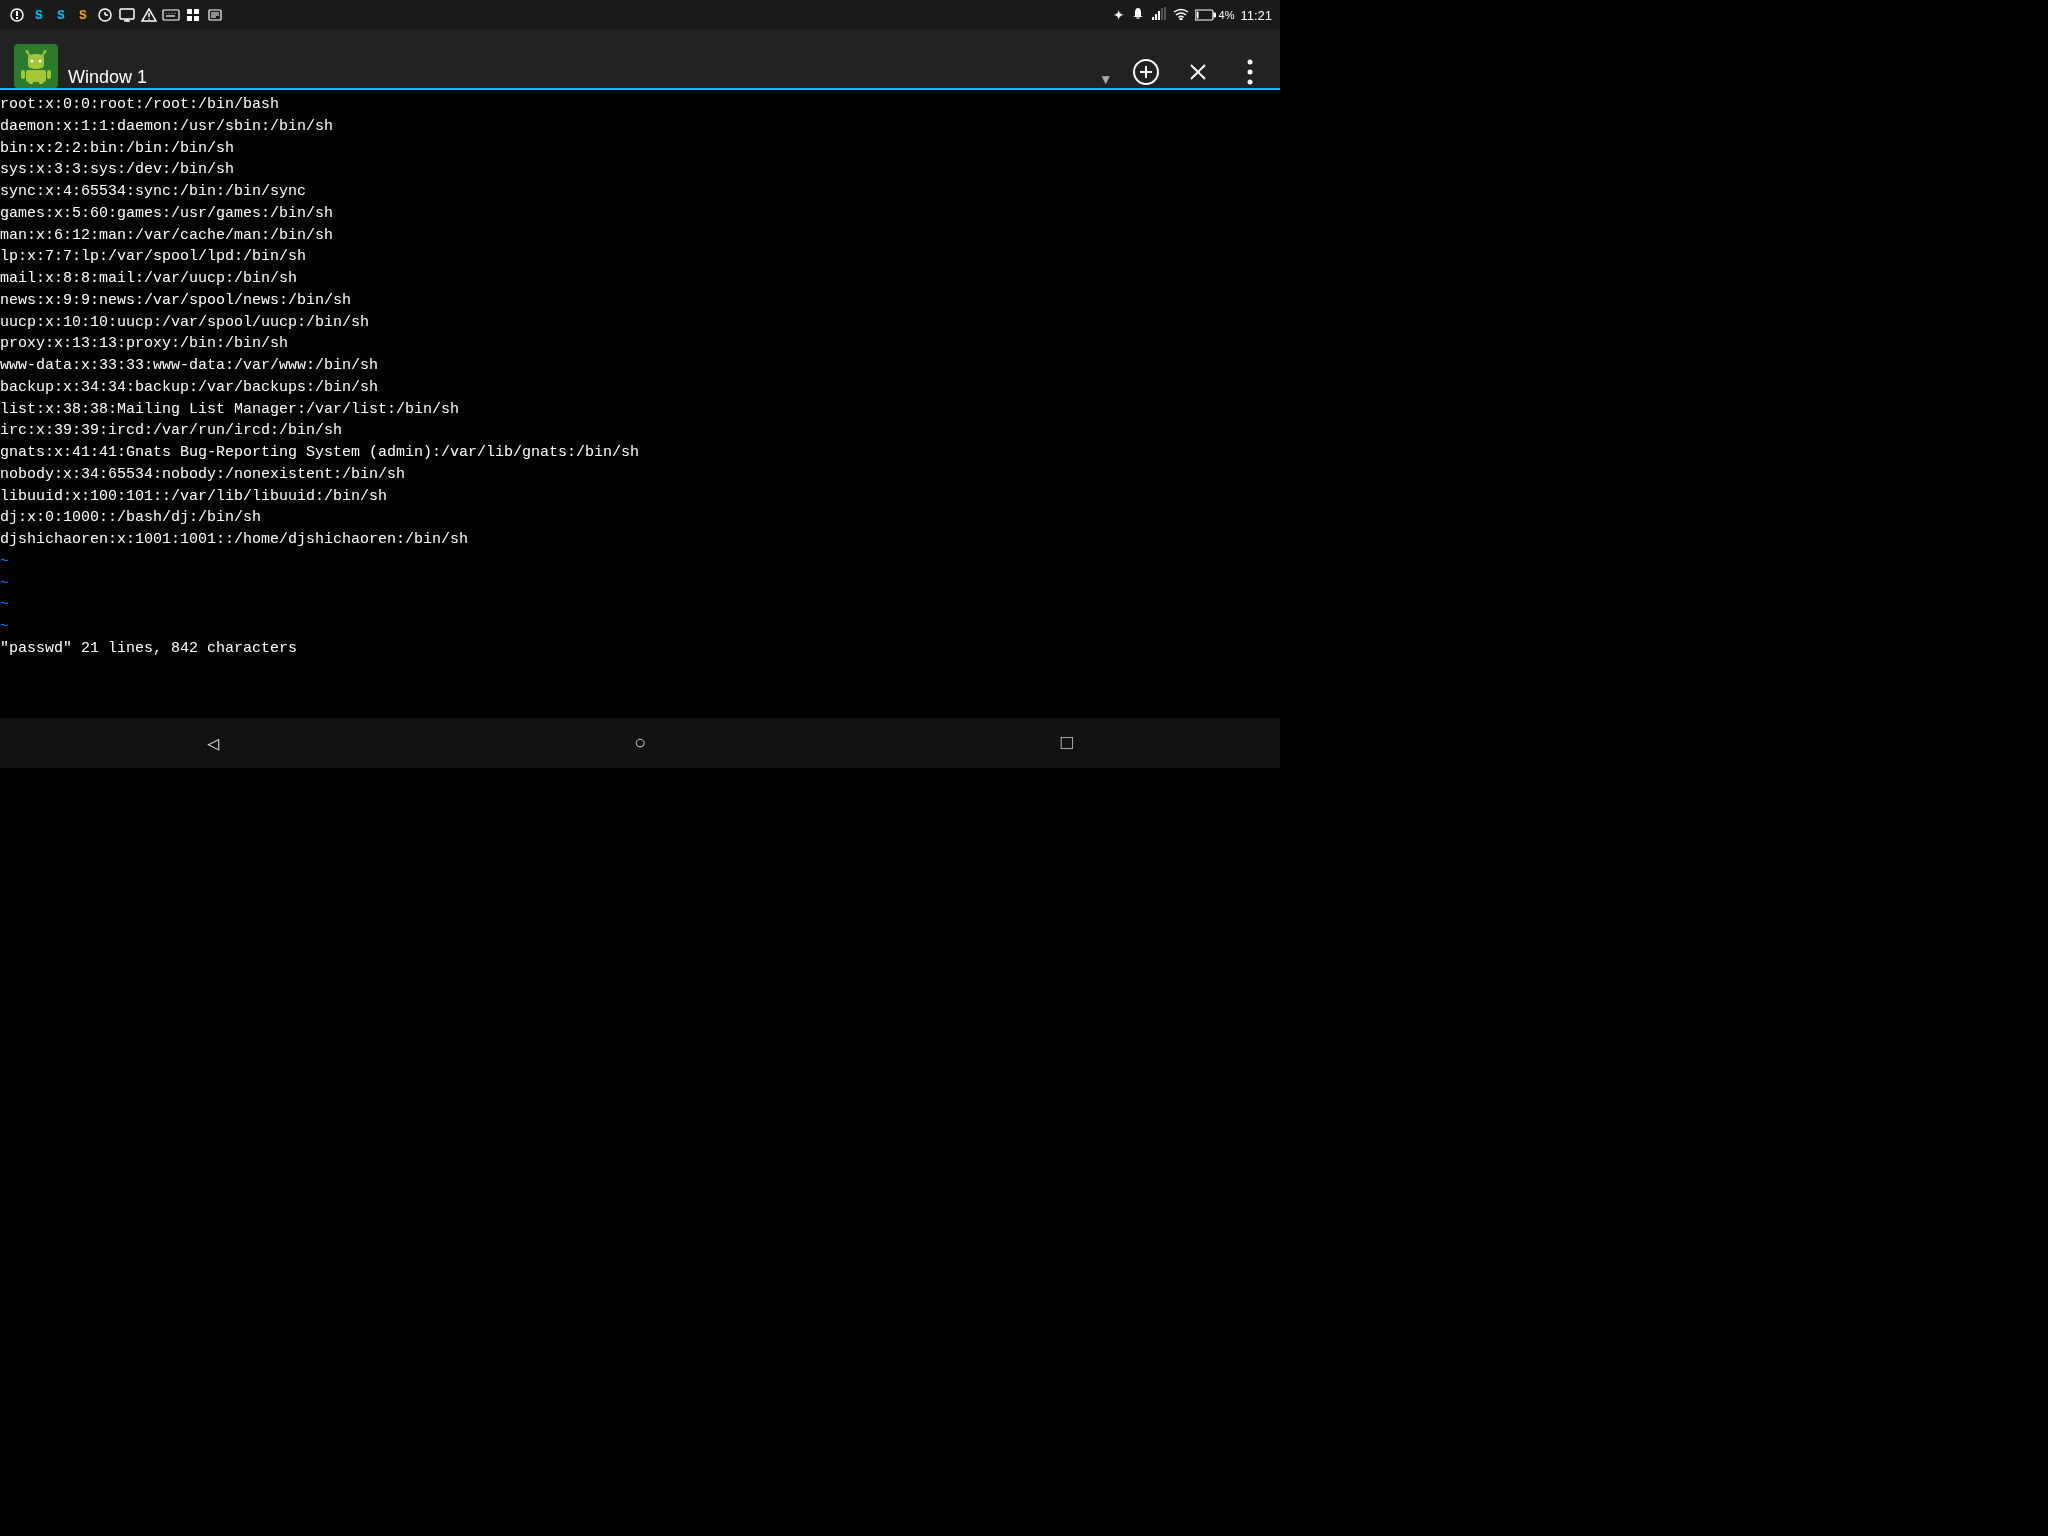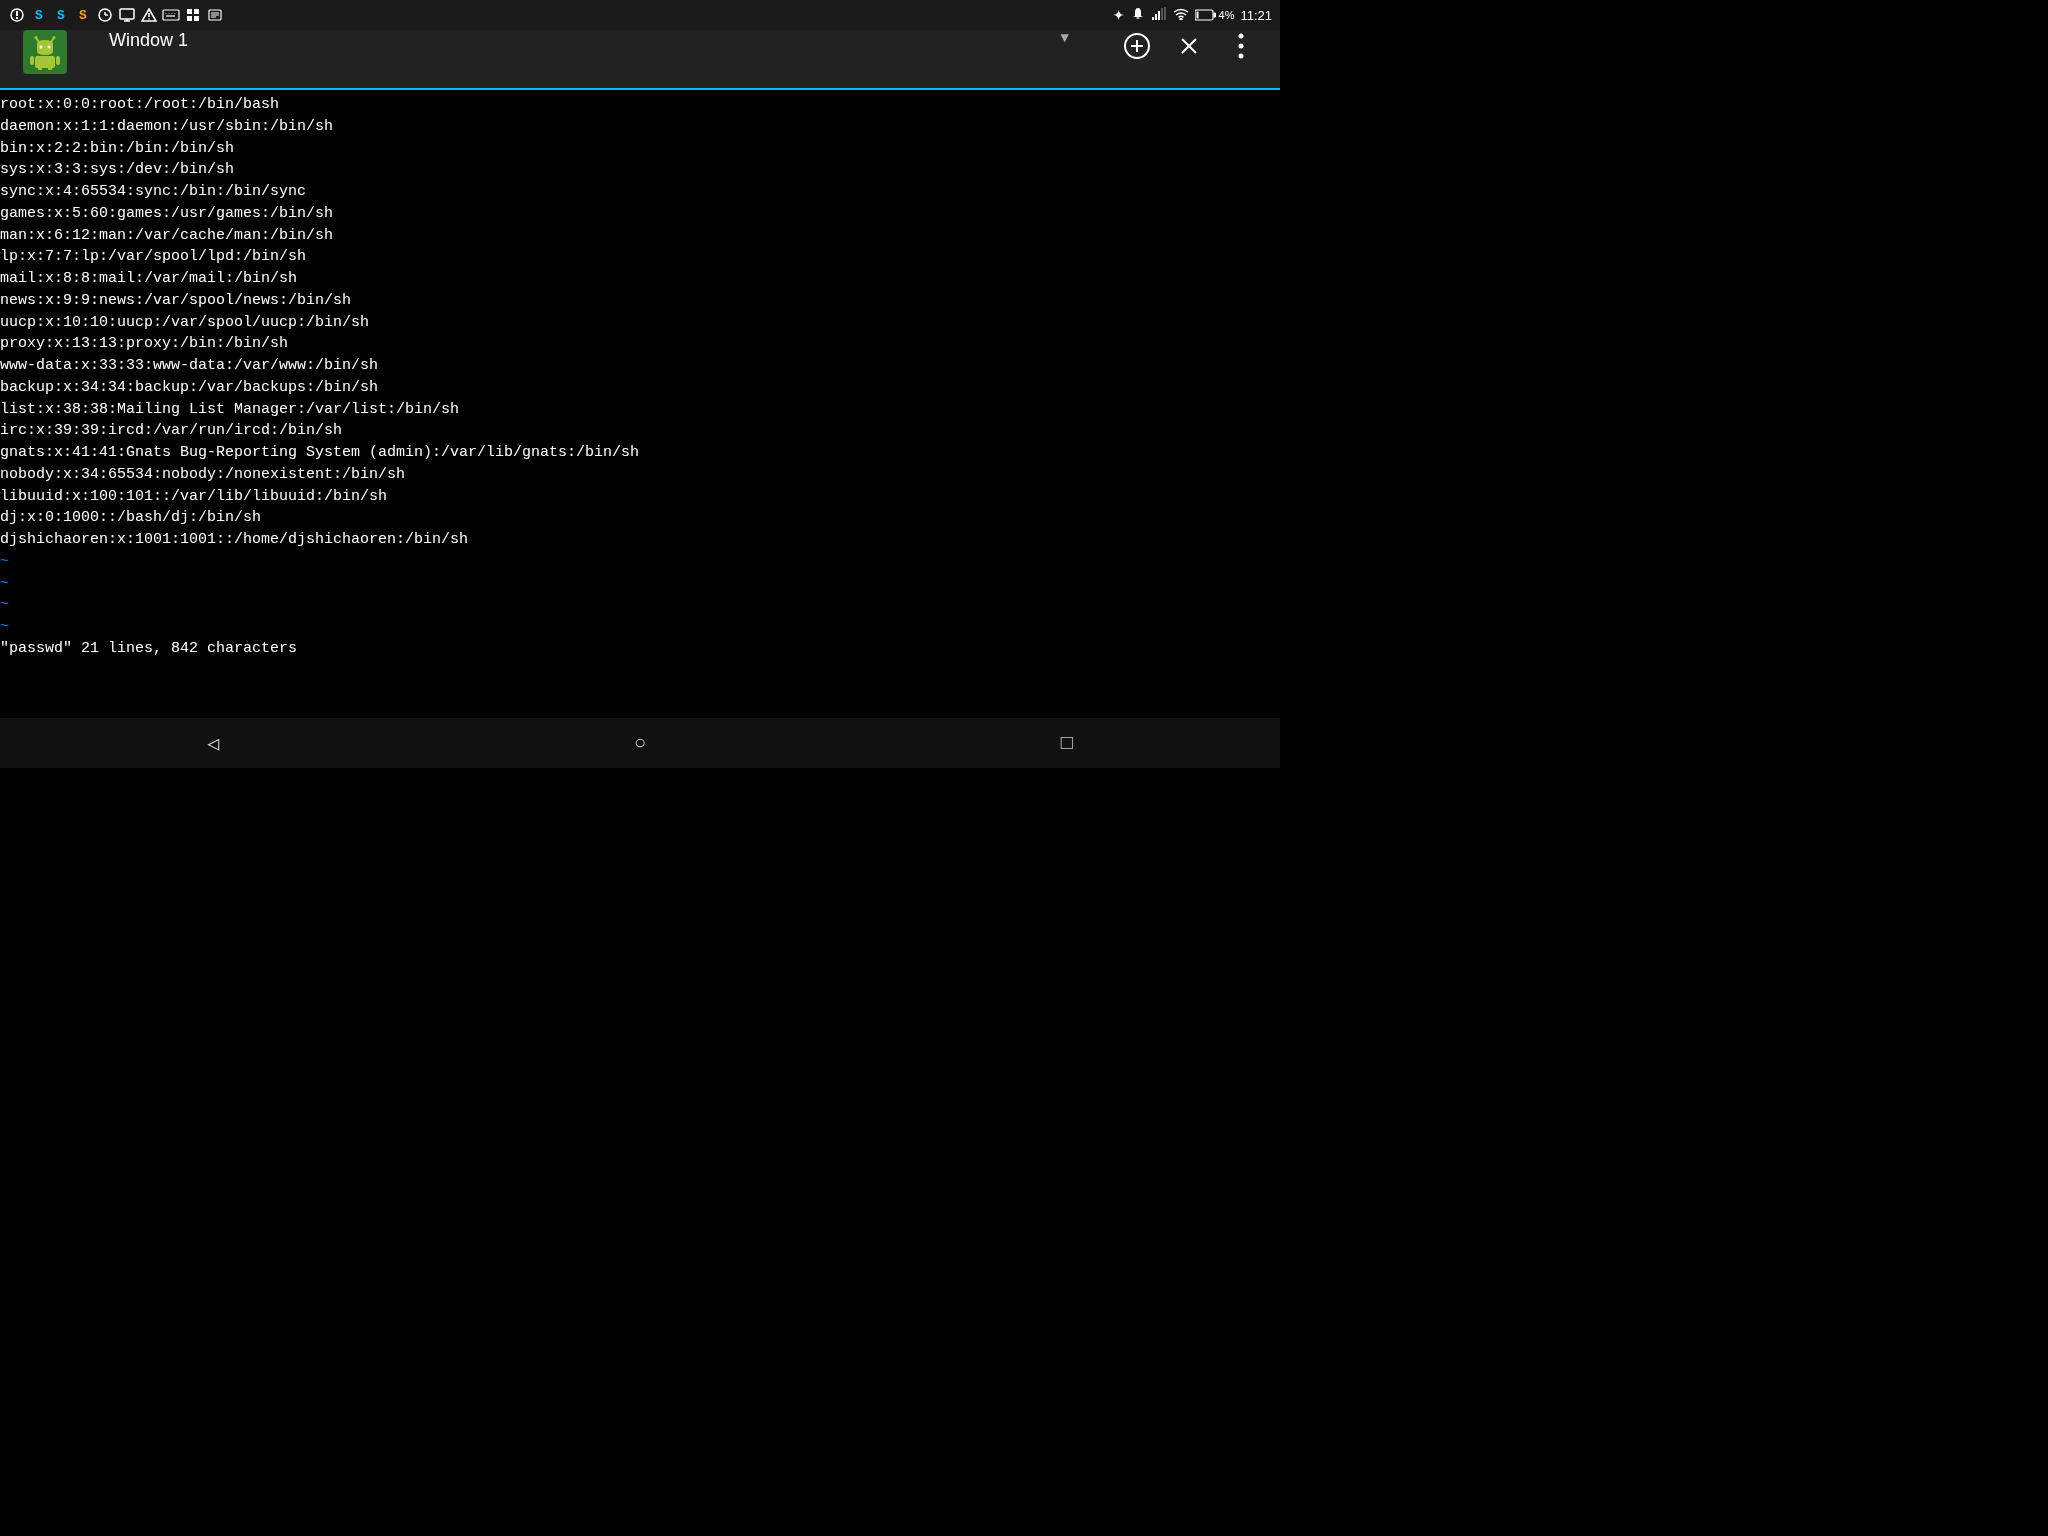--- a/index.html
+++ b/index.html
@@ -48,24 +48,23 @@
       font-size: 12px;
       font-family: sans-serif;
     }
 
     
     #title-bar {
       width: 100%;
       height: 60px;
       background: #222;
       display: flex;
-      align-items: flex-start;
-      padding: 0 23px;
+      align-items: flex-end;
+      padding: 0 14px;
       border-bottom: 2px solid #00bfff;
-      gap: 32px;
     }
 
     .app-icon {
       width: 44px;
       height: 44px;
       background: #2d7a2d;
       border-radius: 4px;
       display: flex;
       align-items: center;
       justify-content: center;
@@ -315,21 +314,21 @@
 <div id="terminal">
   <div id="terminal-lines">
       <span class="term-line">root:x:0:0:root:/root:/bin/bash</span>
       <span class="term-line">daemon:x:1:1:daemon:/usr/sbin:/bin/sh</span>
       <span class="term-line">bin:x:2:2:bin:/bin:/bin/sh</span>
       <span class="term-line">sys:x:3:3:sys:/dev:/bin/sh</span>
       <span class="term-line">sync:x:4:65534:sync:/bin:/bin/sync</span>
       <span class="term-line">games:x:5:60:games:/usr/games:/bin/sh</span>
       <span class="term-line">man:x:6:12:man:/var/cache/man:/bin/sh</span>
       <span class="term-line">lp:x:7:7:lp:/var/spool/lpd:/bin/sh</span>
-      <span class="term-line">mail:x:8:8:mail:/var/mail:/bin/sh</span>
+      <span class="term-line">mail:x:8:8:mail:/var/uucp:/bin/sh</span>
       <span class="term-line">news:x:9:9:news:/var/spool/news:/bin/sh</span>
       <span class="term-line">uucp:x:10:10:uucp:/var/spool/uucp:/bin/sh</span>
       <span class="term-line">proxy:x:13:13:proxy:/bin:/bin/sh</span>
       <span class="term-line">www-data:x:33:33:www-data:/var/www:/bin/sh</span>
       <span class="term-line">backup:x:34:34:backup:/var/backups:/bin/sh</span>
       <span class="term-line">list:x:38:38:Mailing List Manager:/var/list:/bin/sh</span>
       <span class="term-line">irc:x:39:39:ircd:/var/run/ircd:/bin/sh</span>
       <span class="term-line">gnats:x:41:41:Gnats Bug-Reporting System (admin):/var/lib/gnats:/bin/sh</span>
       <span class="term-line">nobody:x:34:65534:nobody:/nonexistent:/bin/sh</span>
       <span class="term-line">libuuid:x:100:101::/var/lib/libuuid:/bin/sh</span>

